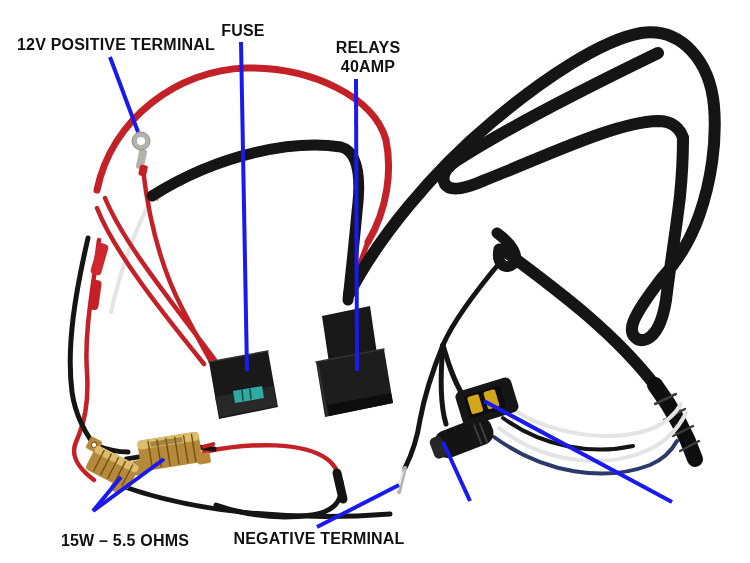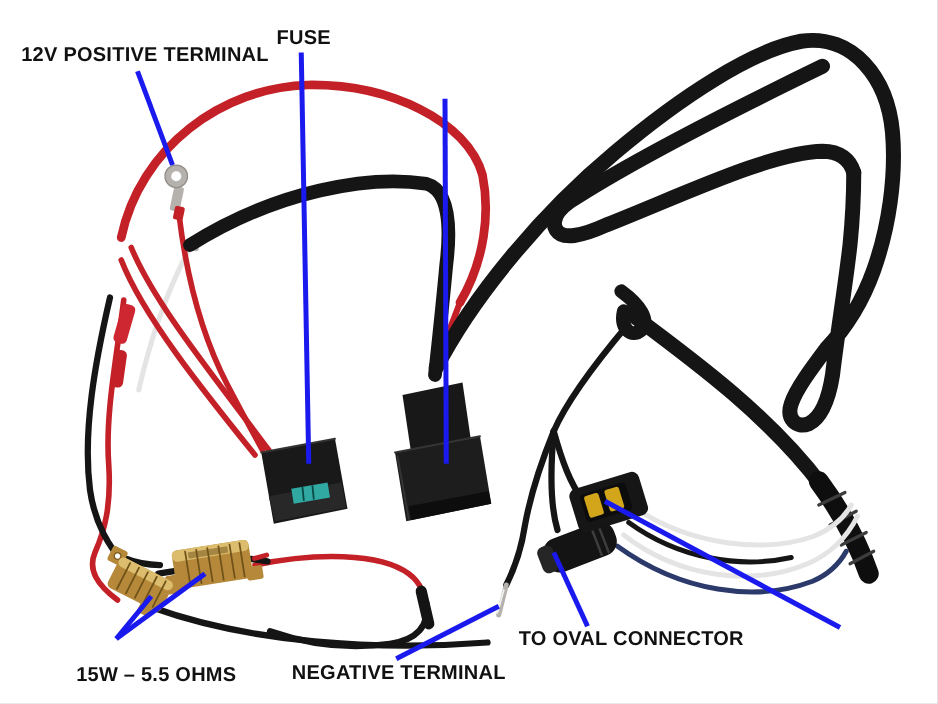--- a/index.html
+++ b/index.html
@@ -170,22 +170,25 @@
       <path class="blu" stroke-width="4" d="M 317,527 L 399,485"></path>
       <path class="blu" stroke-width="4" d="M 470,501 L 443,442"></path>
       <path class="blu" stroke-width="4" d="M 672,502 L 484,401"></path>
     </g>
   </svg>
 
   <div class="lbl ctr" style="left:116px;top:35px">12V POSITIVE TERMINAL</div>
 
   <div class="lbl ctr" style="left:243px;top:21px">FUSE</div>
 
+  <div class="lbl ctr" style="left:368px;top:38px">
+    <span style="display:block">RELAYS</span>
+    <span style="display:block">40AMP</span>
+  </div>
 
   <div class="lbl ctr" style="left:125px;top:531px">15W – 5.5 OHMS</div>
 
   <div class="lbl ctr" style="left:319px;top:529px">NEGATIVE TERMINAL</div>
 
   <div class="lbl ctr" style="left:505px;top:502px">
-    <span style="display:block">TO OVAL CONNECTOR</span>
   </div>
 
 </div>
 
 </body></html>

